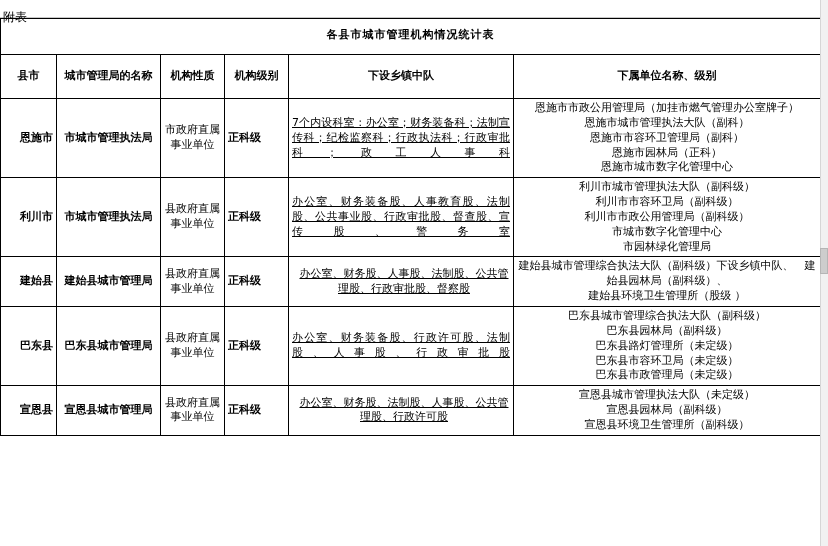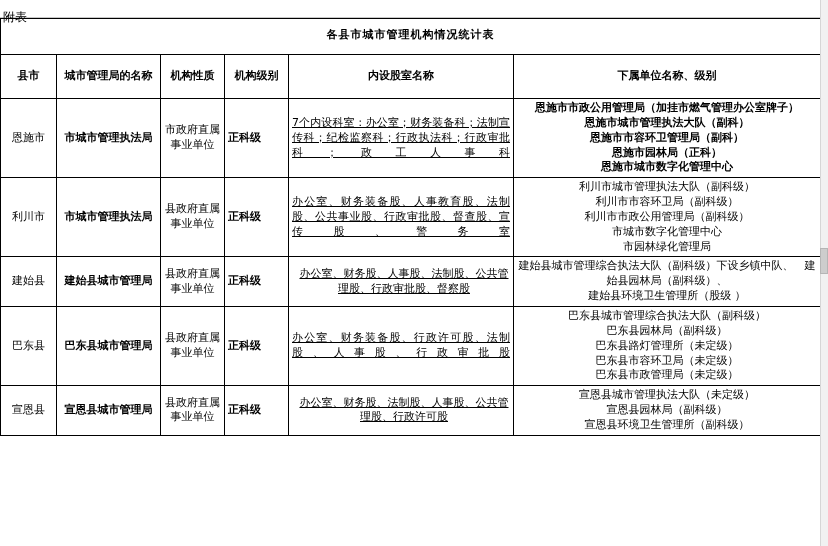--- a/index.html
+++ b/index.html
@@ -58,22 +58,22 @@
     height: 36px;
     padding: 4px 0 6px 0 !important;
   }
   .hdr {
     text-align: center;
     font-weight: bold;
     font-size: 13px;
     height: 44px;
   }
   .c-county {
-    text-align: center;
-    font-weight: normal;
+    text-align: right;
+    font-weight: bold;
     font-size: 14px;
   }
   .c-name {
     text-align: center;
     font-weight: bold;
     font-size: 12.5px;
   }
   .c-nature {
     text-align: center;
     font-weight: normal;
@@ -140,31 +140,31 @@
     </colgroup>
     <tbody>
       <tr>
         <td class="title-cell" colspan="6">各县市城市管理机构情况统计表</td>
       </tr>
       <tr>
         <td class="hdr">县市</td>
         <td class="hdr">城市管理局的名称</td>
         <td class="hdr">机构性质</td>
         <td class="hdr">机构级别</td>
-        <td class="hdr">内设股室名称</td>
+        <td class="hdr">下设乡镇中队</td>
         <td class="hdr">下属单位名称、级别</td>
       </tr>
 
       <tr>
         <td class="c-county">恩施市</td>
         <td class="c-name">市城市管理执法局</td>
         <td class="c-nature" style="white-space: pre-line;">市政府直属事业单位</td>
         <td class="c-level">正科级</td>
         <td class="c-depts">7个内设科室：办公室；财务装备科；法制宣传科；纪检监察科；行政执法科；行政审批科；政工人事科</td>
-        <td class="c-units" style="white-space: pre-line; font-weight: bold;">恩施市市政公用管理局（加挂市燃气管理办公室牌子）
+        <td class="c-units" style="white-space: pre-line;">恩施市市政公用管理局（加挂市燃气管理办公室牌子）
 恩施市城市管理执法大队（副科）
 恩施市市容环卫管理局（副科）
 恩施市园林局（正科）
 恩施市城市数字化管理中心</td>
       </tr>
 
       <tr>
         <td class="c-county">利川市</td>
         <td class="c-name">市城市管理执法局</td>
         <td class="c-nature" style="white-space: pre-line;">县政府直属事业单位</td>

